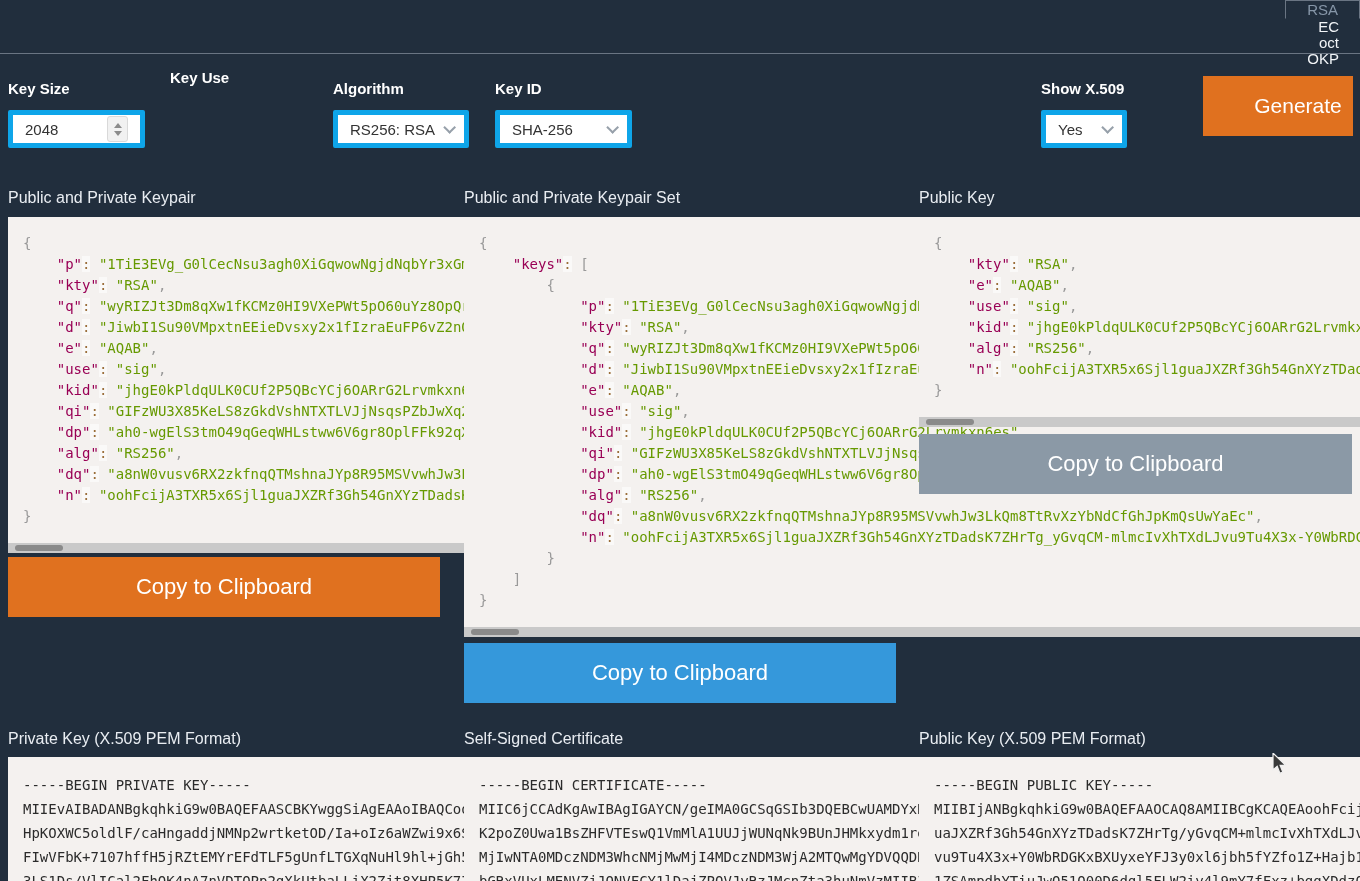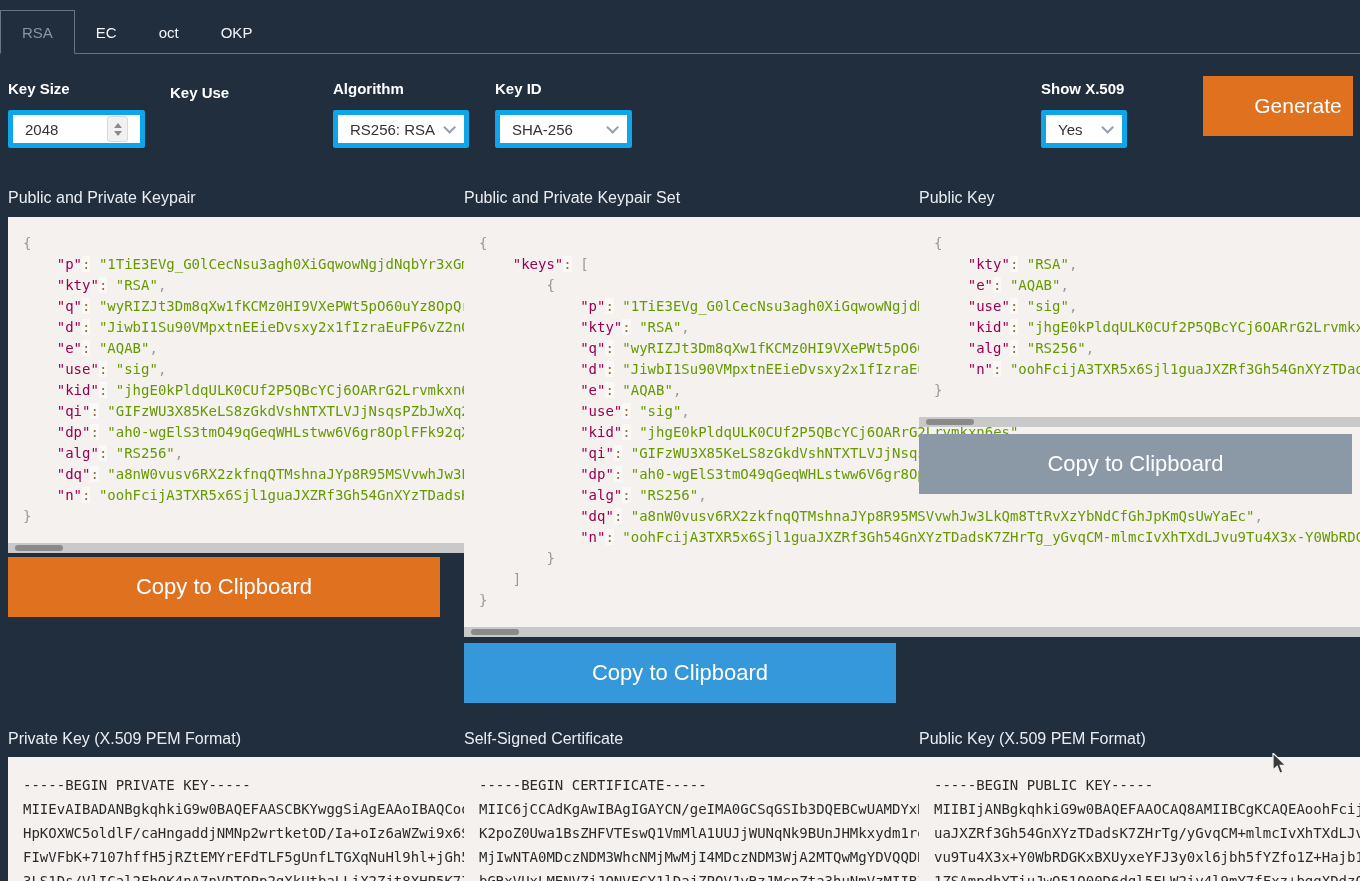--- a/index.html
+++ b/index.html
@@ -8,21 +8,21 @@
     position:relative;
     background:#212e3d;
     overflow:hidden;
     font-family:"Liberation Sans", sans-serif;
   }
 
   
   .tabbar {
     position:absolute; top:0; left:0; width:1360px; height:54px;
     border-bottom:1px solid #6a7583;
-    display:flex; align-items:flex-end; padding-left:0;
+    display:flex; align-items:flex-end; padding-left:0;flex-direction:column;
   }
   .tab {
     height:44px; padding:0 21px; margin-bottom:-1px;
     display:flex; align-items:center;
     font-size:15px; color:#f2f5f8; cursor:pointer;
   }
   .tab.active {
     border:1px solid #6a7583; border-bottom:1px solid #212e3d;
     color:#8696a8; background:#212e3d;
   }
@@ -30,21 +30,21 @@
   
   .ctl-group { position:absolute; }
   .ctl-label { font-size:15px; font-weight:bold; color:#ffffff; height:18px; }
   .ctl-box {
     margin-top:12px; height:38px; background:#ffffff;
     border:5px solid #0ea5e9; border-radius:2px;
     display:flex; align-items:center; padding:0 12px;
     font-size:15px; color:#333; cursor:pointer;
   }
   .g-keysize { left:8px;   top:80px; }  .g-keysize  .ctl-box { width:137px; }
-  .g-keyuse  { left:170px; top:84px; }  .g-keyuse   .ctl-box { width:137px; }
+  .g-keyuse  { left:170px; top:69px; }  .g-keyuse   .ctl-box { width:137px; }
   .g-alg     { left:333px; top:80px; }  .g-alg      .ctl-box { width:136px;padding-left:12px; }
   .g-keyid   { left:495px; top:80px; }  .g-keyid    .ctl-box { width:137px; }
   .g-x509    { left:1041px;top:80px; }  .g-x509     .ctl-box { width:86px;  }
 
   .chevron {
     margin-left:auto; width:9px; height:9px;
     border-right:2px solid #97a0aa; border-bottom:2px solid #97a0aa;
     transform:rotate(45deg) translateY(-3px);
   }
   .spinner {

